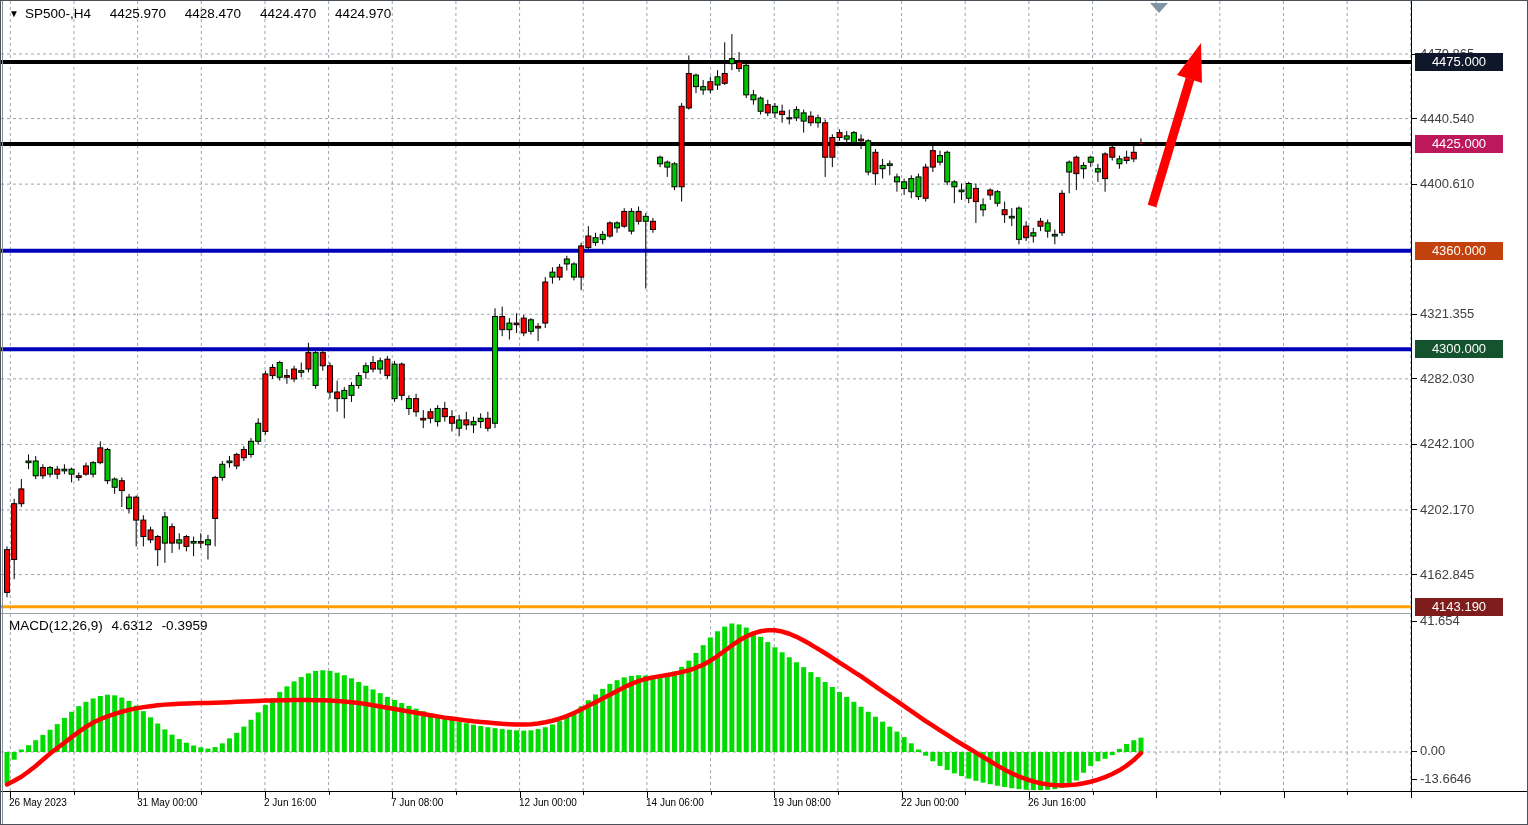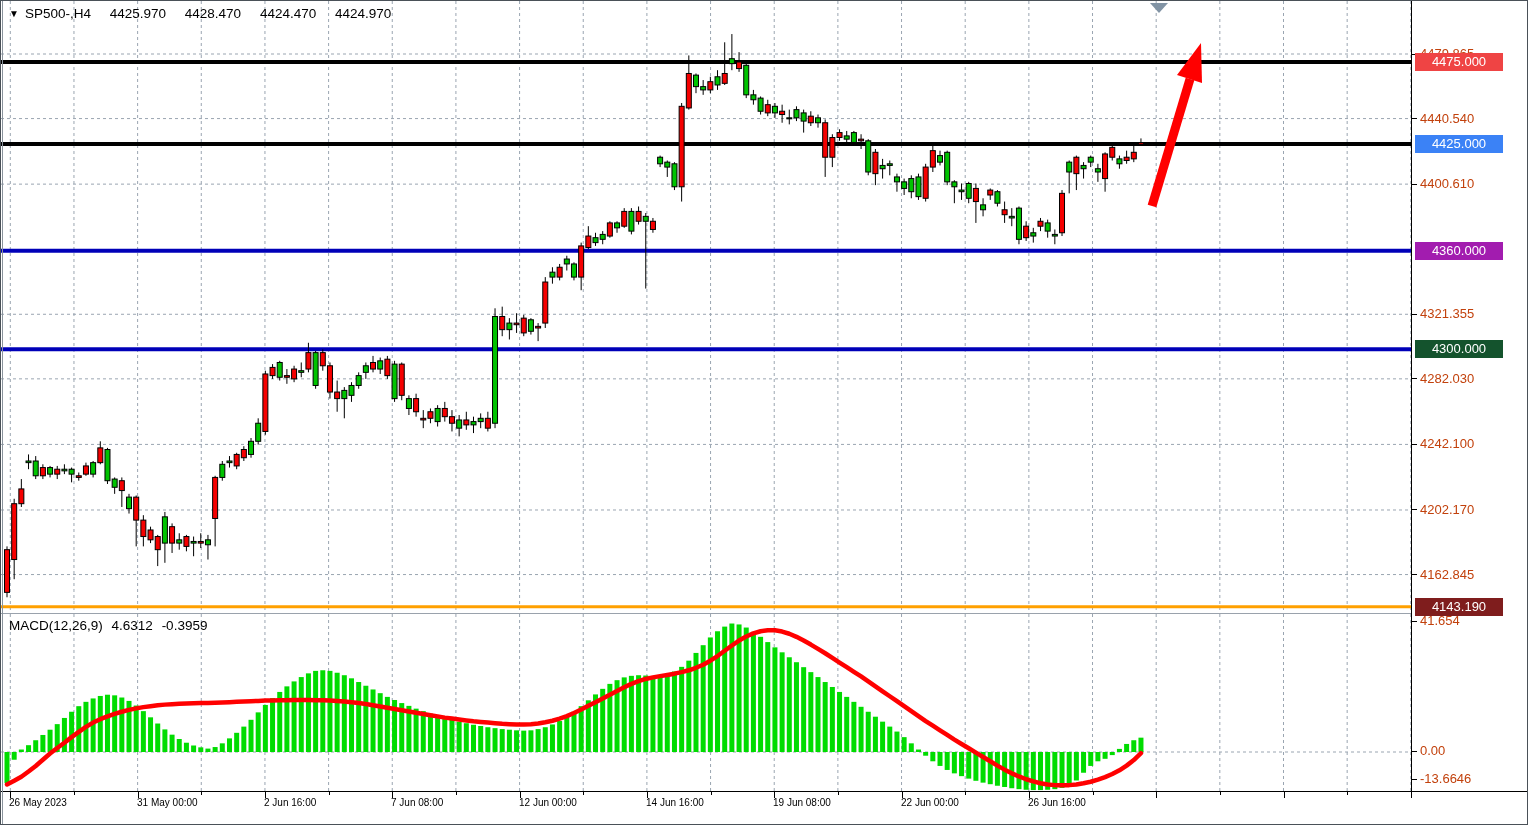--- a/index.html
+++ b/index.html
@@ -4,21 +4,21 @@
 <style>
   html,body{margin:0;padding:0;background:#fff;}
   #wrap{position:relative;width:1528px;height:825px;background:#fff;overflow:hidden;
         font-family:"Liberation Sans",sans-serif;border:1px solid #4a5158;box-sizing:border-box;}
   #wrap:before{content:"";position:absolute;left:1px;top:0;bottom:0;width:1px;background:#8a939c;z-index:9;}
   svg{position:absolute;left:0;display:block;}
   #price-svg{top:0;}
   #macd-svg{top:612px;border-top:1px solid #9aa2ac;}
   #right-axis{position:absolute;left:1410px;top:0;width:117px;height:790px;background:#fff;
               border-left:1px solid #000;z-index:5;}
-  .ax-label{position:absolute;left:8px;font-size:13px;color:#c2410c;white-space:nowrap;}
+  .ax-label{position:absolute;left:8px;font-size:13px;color:#404040;white-space:nowrap;}
   .ax-tick{position:absolute;left:0px;width:5px;height:1px;background:#000;}
   .badge{position:absolute;left:3px;width:88px;height:18px;line-height:18px;font-size:13px;
          color:#fff;text-align:center;white-space:nowrap;}
   #bottom-axis{position:absolute;left:0;top:790px;width:1528px;height:35px;background:#fff;
                border-top:1px solid #000;z-index:6;}
   .t-label{position:absolute;top:5px;font-size:10px;color:#000;white-space:nowrap;}
   .t-tick{position:absolute;top:0;width:1px;background:#000;}
   #title{position:absolute;left:8px;top:5px;font-size:13.5px;color:#000;z-index:7;white-space:nowrap;}
   #title .tri{font-size:10px;vertical-align:1px;margin-right:6px;}
   #title span.v{margin-left:15px;}
@@ -923,23 +923,23 @@
       <div class="ax-tick" style="top: 508.485px;"></div>
       <div class="ax-label" style="top: 500.985px;">4202.170</div>
       <div class="ax-tick" style="top: 573.058px;"></div>
       <div class="ax-label" style="top: 565.558px;">4162.845</div>
       <div class="ax-tick" style="top: 619.5px;"></div>
       <div class="ax-label" style="top: 612px;">41.654</div>
       <div class="ax-tick" style="top: 749.5px;"></div>
       <div class="ax-label" style="top: 742px;">0.00</div>
       <div class="ax-tick" style="top: 777.5px;"></div>
       <div class="ax-label" style="top: 770px;">-13.6646</div>
-      <div class="badge" style="top: 51.9885px; background: #ef4444;">4475.000</div>
-      <div class="badge" style="top: 134.09px; background: #3b82f6;">4425.000</div>
-      <div class="badge" style="top: 240.823px; background: #a21caf;">4360.000</div>
+      <div class="badge" style="top: 51.9885px; background: #0f172a;">4475.000</div>
+      <div class="badge" style="top: 134.09px; background: #be185d;">4425.000</div>
+      <div class="badge" style="top: 240.823px; background: #c2410c;">4360.000</div>
       <div class="badge" style="top: 339.345px; background: #14532d;">4300.000</div>
       <div class="badge" style="top: 596.833px; background: #7f1d1d;">4143.190</div>
     </div>
   <div id="bottom-axis">
       <div class="t-tick" style="left: 9.3px; height: 6px;"></div>
       <div class="t-tick" style="left: 72.96px; height: 3px;"></div>
       <div class="t-tick" style="left: 136.62px; height: 6px;"></div>
       <div class="t-tick" style="left: 200.28px; height: 3px;"></div>
       <div class="t-tick" style="left: 263.94px; height: 6px;"></div>
       <div class="t-tick" style="left: 327.6px; height: 3px;"></div>
@@ -958,21 +958,21 @@
       <div class="t-tick" style="left: 1155.18px; height: 6px;"></div>
       <div class="t-tick" style="left: 1218.84px; height: 3px;"></div>
       <div class="t-tick" style="left: 1282.5px; height: 6px;"></div>
       <div class="t-tick" style="left: 1346.16px; height: 3px;"></div>
       <div class="t-tick" style="left: 1409.82px; height: 6px;"></div>
       <div class="t-label" style="left: 8px;">26 May 2023</div>
       <div class="t-label" style="left: 136px;">31 May 00:00</div>
       <div class="t-label" style="left: 263px;">2 Jun 16:00</div>
       <div class="t-label" style="left: 390px;">7 Jun 08:00</div>
       <div class="t-label" style="left: 518px;">12 Jun 00:00</div>
-      <div class="t-label" style="left: 645px;">14 Jun 16:00</div>
+      <div class="t-label" style="left: 645px;">14 Jun 06:00</div>
       <div class="t-label" style="left: 772px;">19 Jun 08:00</div>
       <div class="t-label" style="left: 900px;">22 Jun 00:00</div>
       <div class="t-label" style="left: 1027px;">26 Jun 16:00</div>
     </div>
 
   <div id="title">
     <span class="tri">▼</span><span>SP500-,H4</span>
     <span class="v">4425.970</span>
     <span class="v">4428.470</span>
     <span class="v">4424.470</span>

